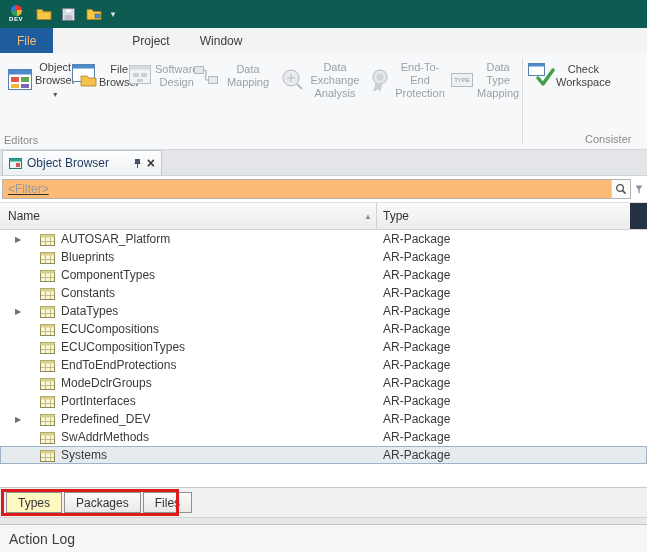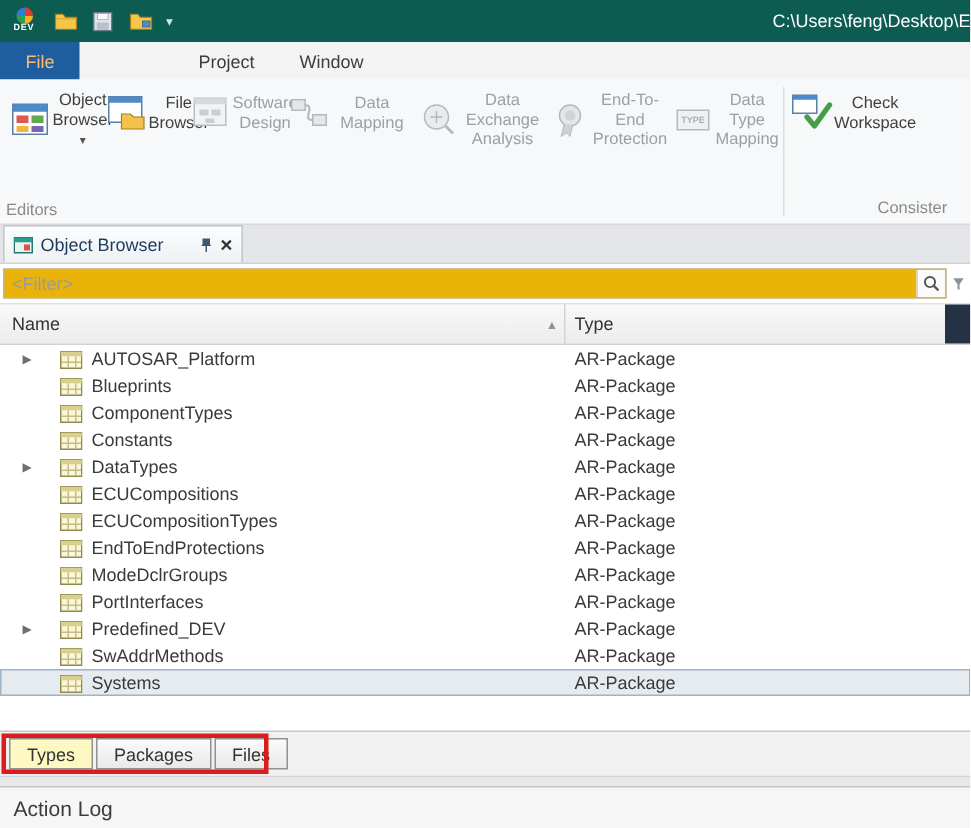--- a/index.html
+++ b/index.html
@@ -38,21 +38,21 @@
   .dd { font-size:8px; color:#555; }
 
   
   .doctabs { height:26px; background:#e3e5e8; display:flex; align-items:flex-end; padding-left:2px; border-bottom:1px solid #cfd2d6; flex:0 0 auto; }
   .doctab { height:25px; width:160px; background:linear-gradient(#fcfdfe,#eef1f4); border:1px solid #c2c7cc; border-bottom:none; display:flex; align-items:center; padding:0 6px; gap:5px; cursor:default; }
   .doctab-title { color:#1d3a5f; flex:1; white-space:nowrap; }
   .close-icon { color:#333; font-size:14px; font-weight:bold; line-height:12px; }
 
   
   .filter-row { height:26px; padding:3px 2px 3px 2px; display:flex; gap:2px; background:#fff; flex:0 0 auto; }
-  .filter-box { flex:1; border:1px solid #b4b4b4; background:#eab308; display:flex; align-items:stretch; }
+  .filter-box { flex:1; border:1px solid #b4b4b4; background:#fdba74; display:flex; align-items:stretch;text-decoration:underline; }
   .filter-input { flex:1; border:none; outline:none; padding:0 5px; font:12px "Liberation Sans","DejaVu Sans",sans-serif; color:#333; background:transparent; }
   .filter-input::placeholder { color:#9a9a9a; opacity:1; }
   .search-btn { width:19px; border-left:1px solid #d6d6d6; display:flex; align-items:center; justify-content:center; background:#fbfbfb; }
   .filter-side-btn { width:12px; display:flex; align-items:center; justify-content:center; }
 
   
   .grid { flex:1; display:flex; flex-direction:column; background:#fff; min-height:0; }
   .grid-header { height:28px; display:flex; background:linear-gradient(#f9f9f9,#ececec); border-top:1px solid #e2e2e2; border-bottom:1px solid #d2d2d2; flex:0 0 auto; }
   .gh-name { width:377px; display:flex; align-items:center; padding-left:8px; border-right:1px solid #d2d2d2; }
   .gh-name .sort { margin-left:auto; margin-right:4px; font-size:8px; color:#8f8f8f; }
@@ -100,21 +100,20 @@
           <rect x="2.5" y="7" width="8" height="5" fill="#b9c2cb"></rect>
         </svg>
     </div>
     <div class="qat-btn">
       <svg width="16" height="12" viewBox="0 0 16 12">
           <path d="M1 1.5 h5 l1.5 2 H15 v8 H1 z" fill="#f6c648" stroke="#a8801d" stroke-width="0.8"></path>
           <rect x="9" y="6" width="5" height="4" fill="#4d8ac9" stroke="#2b5f94" stroke-width="0.5"></rect>
         </svg>
     </div>
     <div class="qat-caret">▾</div>
-    <div class="titlebar-path">C:\Users\feng\Desktop\E</div>
   </div>
 
   <div class="menubar">
     <div class="menu-tab file">File</div>
     <div class="menu-tab active">Home</div>
     <div class="menu-tab">Project</div>
     <div class="menu-tab">Window</div>
   </div>
 
   <div class="ribbon">

